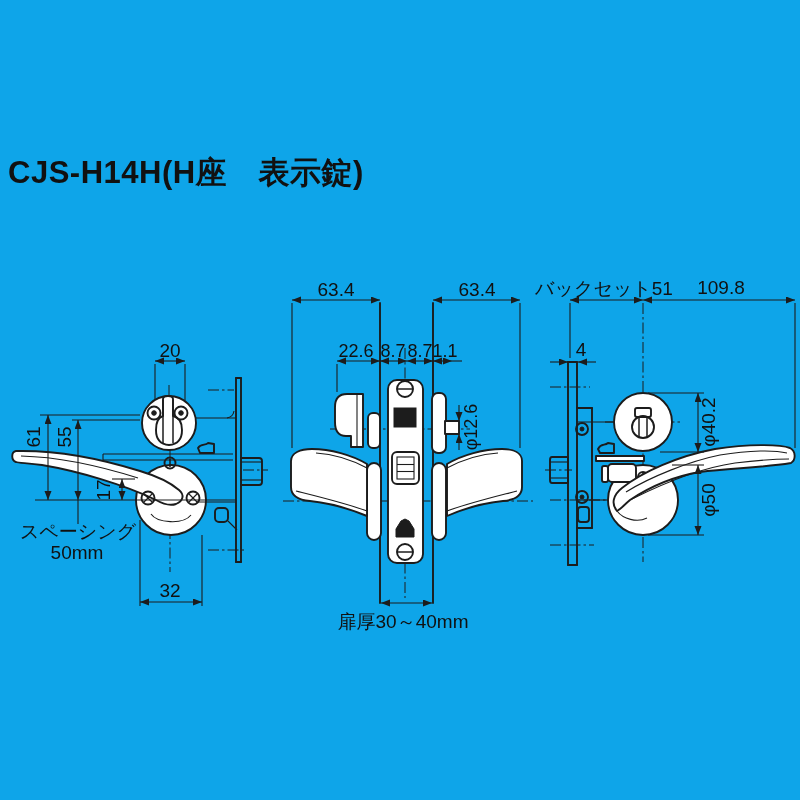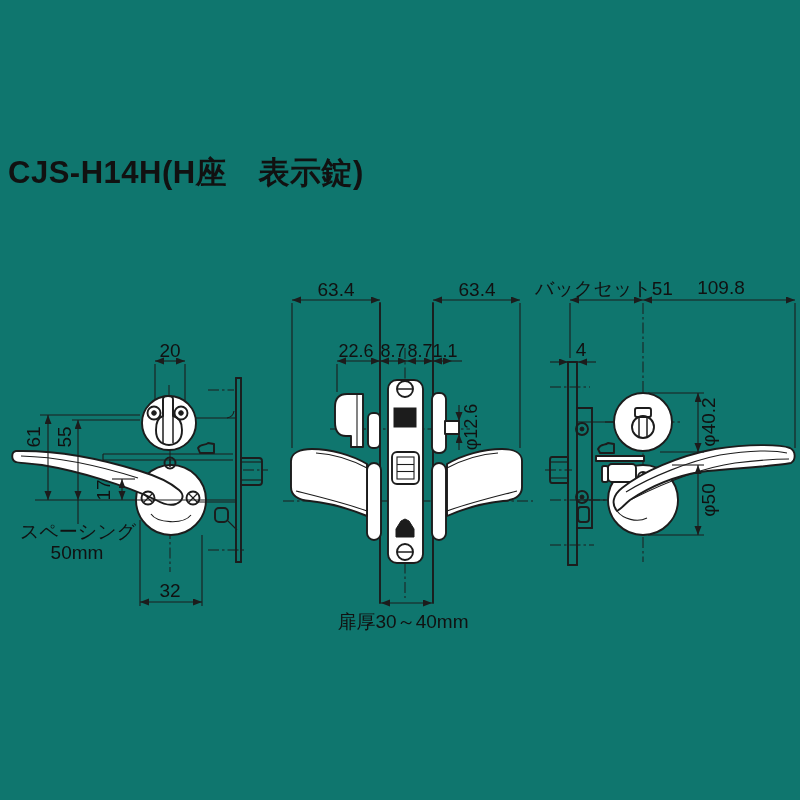--- a/index.html
+++ b/index.html
@@ -1,16 +1,16 @@
 <!DOCTYPE html>
 <html><head>
 <meta charset="utf-8">
 <style>
   html,body{margin:0;padding:0;background:#ffffff;}
-  #stage{position:relative;width:800px;height:800px;background:#0f766e;overflow:hidden;
+  #stage{position:relative;width:800px;height:800px;background:#0ea5e9;overflow:hidden;
          font-family:"Liberation Sans","DejaVu Sans",sans-serif;}
   #title{position:absolute;left:8px;top:152px;font-size:31px;font-weight:700;color:#111;
          letter-spacing:0.5px;white-space:nowrap;}
   svg{position:absolute;left:0;top:0;}
   svg .s   {stroke:#1c1c1c;stroke-width:1.9;fill:none;stroke-linecap:round;stroke-linejoin:round;}
   svg .sf  {stroke:#1c1c1c;stroke-width:1.9;fill:#ffffff;stroke-linejoin:round;}
   svg .thin{stroke:#1c1c1c;stroke-width:1.1;fill:none;}
   svg .med {stroke:#1c1c1c;stroke-width:1.5;fill:none;}
   svg .cl  {stroke:#1c1c1c;stroke-width:1;fill:none;stroke-dasharray:11 3 2.5 3;}
   svg .dim {stroke:#1c1c1c;stroke-width:1.1;fill:none;}

